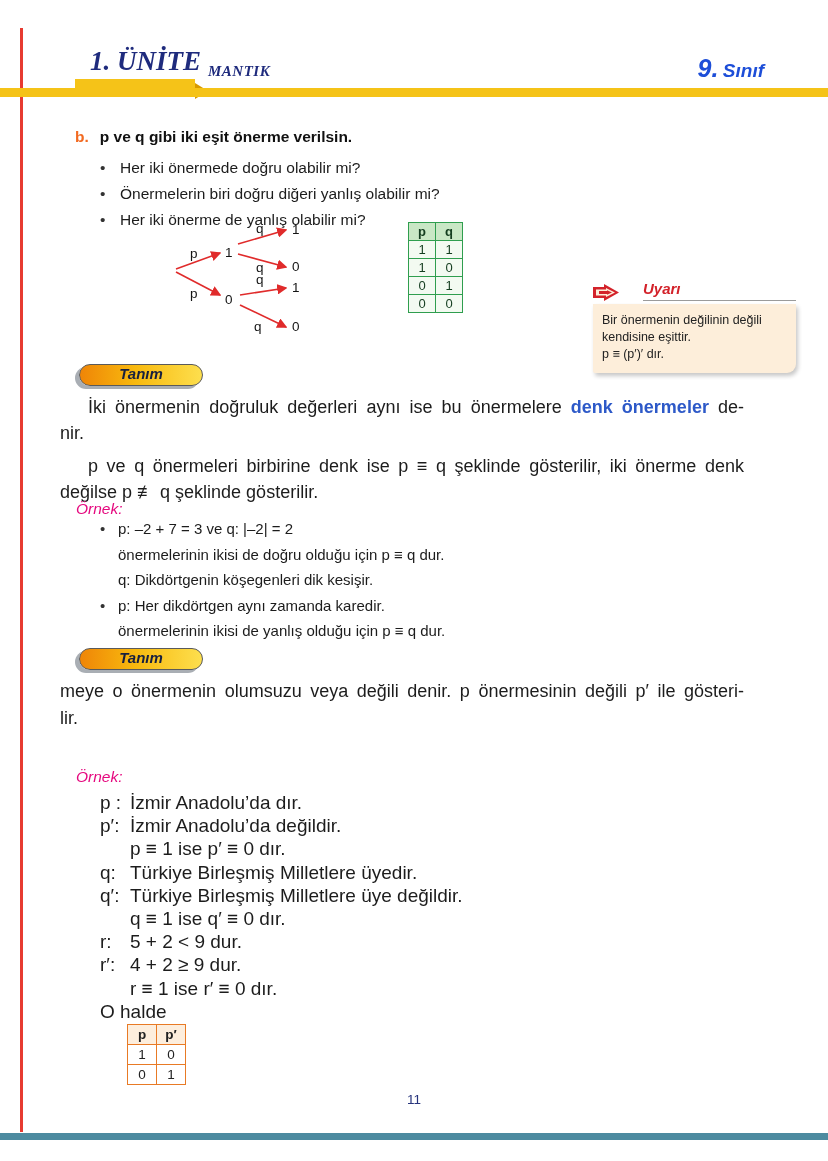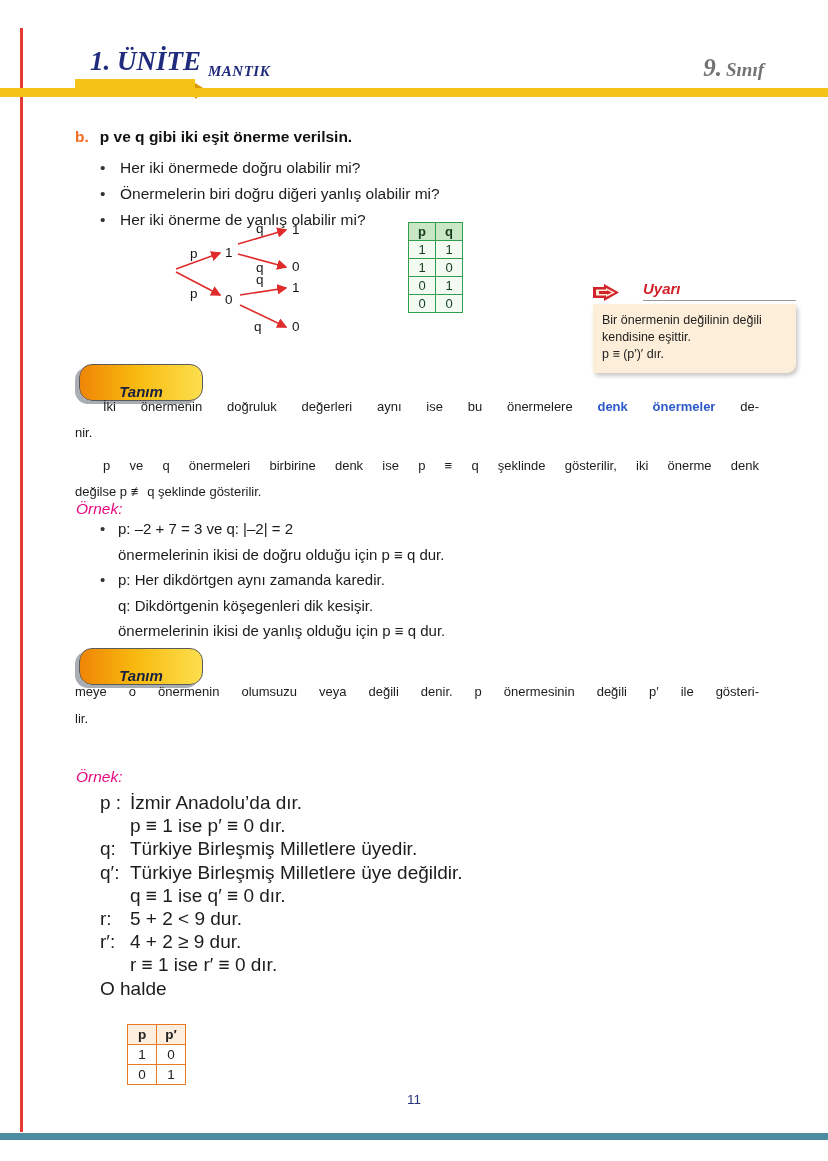--- a/index.html
+++ b/index.html
@@ -7,21 +7,21 @@
   body { font-family:"Liberation Sans", sans-serif; color:#1c1c1c; }
   .page { position:relative; width:828px; height:1161px; background:#ffffff; margin:0 auto; overflow:hidden; }
 
   
   .red-rule { position:absolute; left:20px; top:28px; width:3px; height:1104px; background:#e73b31; }
   .unit-title { position:absolute; left:90px; top:46px; font-family:"Liberation Serif", serif; font-style:italic; font-weight:bold; font-size:27px; color:#1f2b7d; }
   .unit-ribbon { position:absolute; left:75px; top:79px; width:120px; height:13px; background:#f5c318; }
   .ribbon-fold { position:absolute; right:-13px; bottom:-7px; width:0; height:0; border-top:8px solid transparent; border-bottom:8px solid transparent; border-left:13px solid #d79a00; }
   .yellow-bar { position:absolute; left:0; top:88px; width:828px; height:9px; background:#f5c318; }
   .subject { position:absolute; left:208px; top:63px; font-family:"Liberation Serif", serif; font-style:italic; font-weight:bold; font-size:15px; color:#1f2b7d; letter-spacing:0.5px; }
-  .grade { position:absolute; right:64px; top:54px; font-family:Liberation Serif, serif; font-style:italic; font-weight:bold; color:#737373; }
+  .grade { position:absolute; right:64px; top:54px; font-family:Liberation Sans, sans-serif; font-style:italic; font-weight:bold; color:#1d4ed8; }
   .grade-num { font-size:25px; }
   .grade-txt { font-size:19px; }
 
   
   .sec-b { position:absolute; left:75px; top:128px; width:620px; font-size:15.5px; }
   .b-label { color:#f26a21; font-weight:bold; margin-right:11px; }
   .b-title { font-weight:bold; color:#111; }
   .sec-b-bullets { margin-top:9px; }
   .sbullet { padding-left:45px; line-height:26px; }
   .sbullet .dot::before { content:"•"; display:inline-block; width:20px; margin-left:-20px; color:#333; }
@@ -36,28 +36,28 @@
   .tt td { background:#f3faf1; color:#143d1f; }
 
   
   .uyari { position:absolute; left:593px; top:280px; width:203px; }
   .uyari-head { display:flex; align-items:flex-end; gap:23px; }
   .uyari-title-wrap { flex:1; border-bottom:1.5px solid #9b9b9b; padding-bottom:2px; }
   .uyari-title { font-style:italic; font-weight:bold; font-size:15px; color:#d3222a; }
   .uyari-body { margin-top:3px; background:#fdeeda; padding:8px 9px 10px 9px; font-size:12.5px; line-height:17px; color:#222; border-radius:0 0 9px 2px; box-shadow:2px 3px 4px rgba(0,0,0,0.22); }
 
   
-  .tanim-badge { position:absolute; left:79px; width:124px; height:37px; border-radius:13px; border:1px solid #5a5a5a;
+  .tanim-badge { position:absolute; left:79px; width:124px; height:22px; border-radius:13px; border:1px solid #5a5a5a;
     background:linear-gradient(90deg,#ef8507 0%, #f8b90e 45%, #fddf4e 100%);
-    box-shadow:-4px 3px 0 0 #a9aeb4; display:flex; align-items:flex-end; justify-content:center; }
+    box-shadow:-4px 3px 0 0 #a9aeb4; display:flex; align-items:flex-start; justify-content:center; }
   .tanim-badge span { font-style:italic; font-weight:bold; font-size:15px; color:#17203f; }
   .badge1 { top:364px; } .badge2 { top:648px; }
 
   
-  .def { position:absolute; left:75px; width:684px; font-size:13px; line-height:26px; color:#1c1c1c; }
+  .def { position:absolute; left:60px; width:684px; font-size:18px; line-height:26px; color:#1c1c1c; }
   .def1 { top:394px; } .def2 { top:678px; line-height:27px; }
   .ind { text-indent:28px; }
   .full { text-align:justify; text-align-last:justify; }
   .gap { margin-top:7px; }
   .term { color:#2d59c8; font-weight:bold; }
 
   
   .ornek-label { position:absolute; left:76px; font-style:italic; font-weight:normal; font-size:15.5px; color:#e5087e; }
   .ornek1-label { top:500px; } .ornek2-label { top:768px; }
   .ornek1 { position:absolute; left:100px; top:516px; width:560px; font-size:15px; line-height:25.5px; }
@@ -185,36 +185,37 @@
     <div class="ind full"><span>İki önermenin doğruluk değerleri aynı ise bu önermelere </span><span class="term">denk önermeler</span><span> de-</span></div>
     <div>nir.</div>
     <div class="ind full gap">p ve q önermeleri birbirine denk ise p ≡ q şeklinde gösterilir, iki önerme denk</div>
     <div>değilse p ≢ q şeklinde gösterilir.</div>
   </div>
 
   <div class="ornek-label ornek1-label">Örnek:</div>
   <div class="ornek1">
     <div class="oline bulleted"><span class="bullet"></span><span>p: –2 + 7 = 3 ve q: |–2| = 2</span></div>
     <div class="oline"><span>önermelerinin ikisi de doğru olduğu için p ≡ q dur.</span></div>
+    <div class="oline"><span>q: Dikdörtgenin köşegenleri dik kesişir.</span></div>
     <div class="oline bulleted"><span class="bullet"></span><span>p: Her dikdörtgen aynı zamanda karedir.</span></div>
-    <div class="oline"><span>q: Dikdörtgenin köşegenleri dik kesişir.</span></div>
     <div class="oline"><span>önermelerinin ikisi de yanlış olduğu için p ≡ q dur.</span></div>
   </div>
 
   <div class="tanim-badge badge2">
     <span>Tanım</span>
   </div>
   <div class="def def2">
     <div class="full">meye o önermenin olumsuzu veya değili denir. p önermesinin değili p′ ile gösteri-</div>
     <div>lir.</div>
   </div>
 
   <div class="ornek-label ornek2-label">Örnek:</div>
   <div class="ornek2">
     <div class="orow"><span class="okey">p :</span><span>İzmir Anadolu’da dır.</span></div>
+    <div class="orow"><span class="okey">p′:</span><span>İzmir Anadolu’da değildir.</span></div>
     <div class="orow"><span class="okey"></span><span>p ≡ 1 ise p′ ≡ 0 dır.</span></div>
     <div class="orow"><span class="okey">q:</span><span>Türkiye Birleşmiş Milletlere üyedir.</span></div>
     <div class="orow"><span class="okey">q′:</span><span>Türkiye Birleşmiş Milletlere üye değildir.</span></div>
     <div class="orow"><span class="okey"></span><span>q ≡ 1 ise q′ ≡ 0 dır.</span></div>
     <div class="orow"><span class="okey">r:</span><span>5 + 2 &lt; 9 dur.</span></div>
     <div class="orow"><span class="okey">r′:</span><span>4 + 2 ≥ 9 dur.</span></div>
     <div class="orow"><span class="okey"></span><span>r ≡ 1 ise r′ ≡ 0 dır.</span></div>
     <div class="orow closing">O halde</div>
   </div>
 

